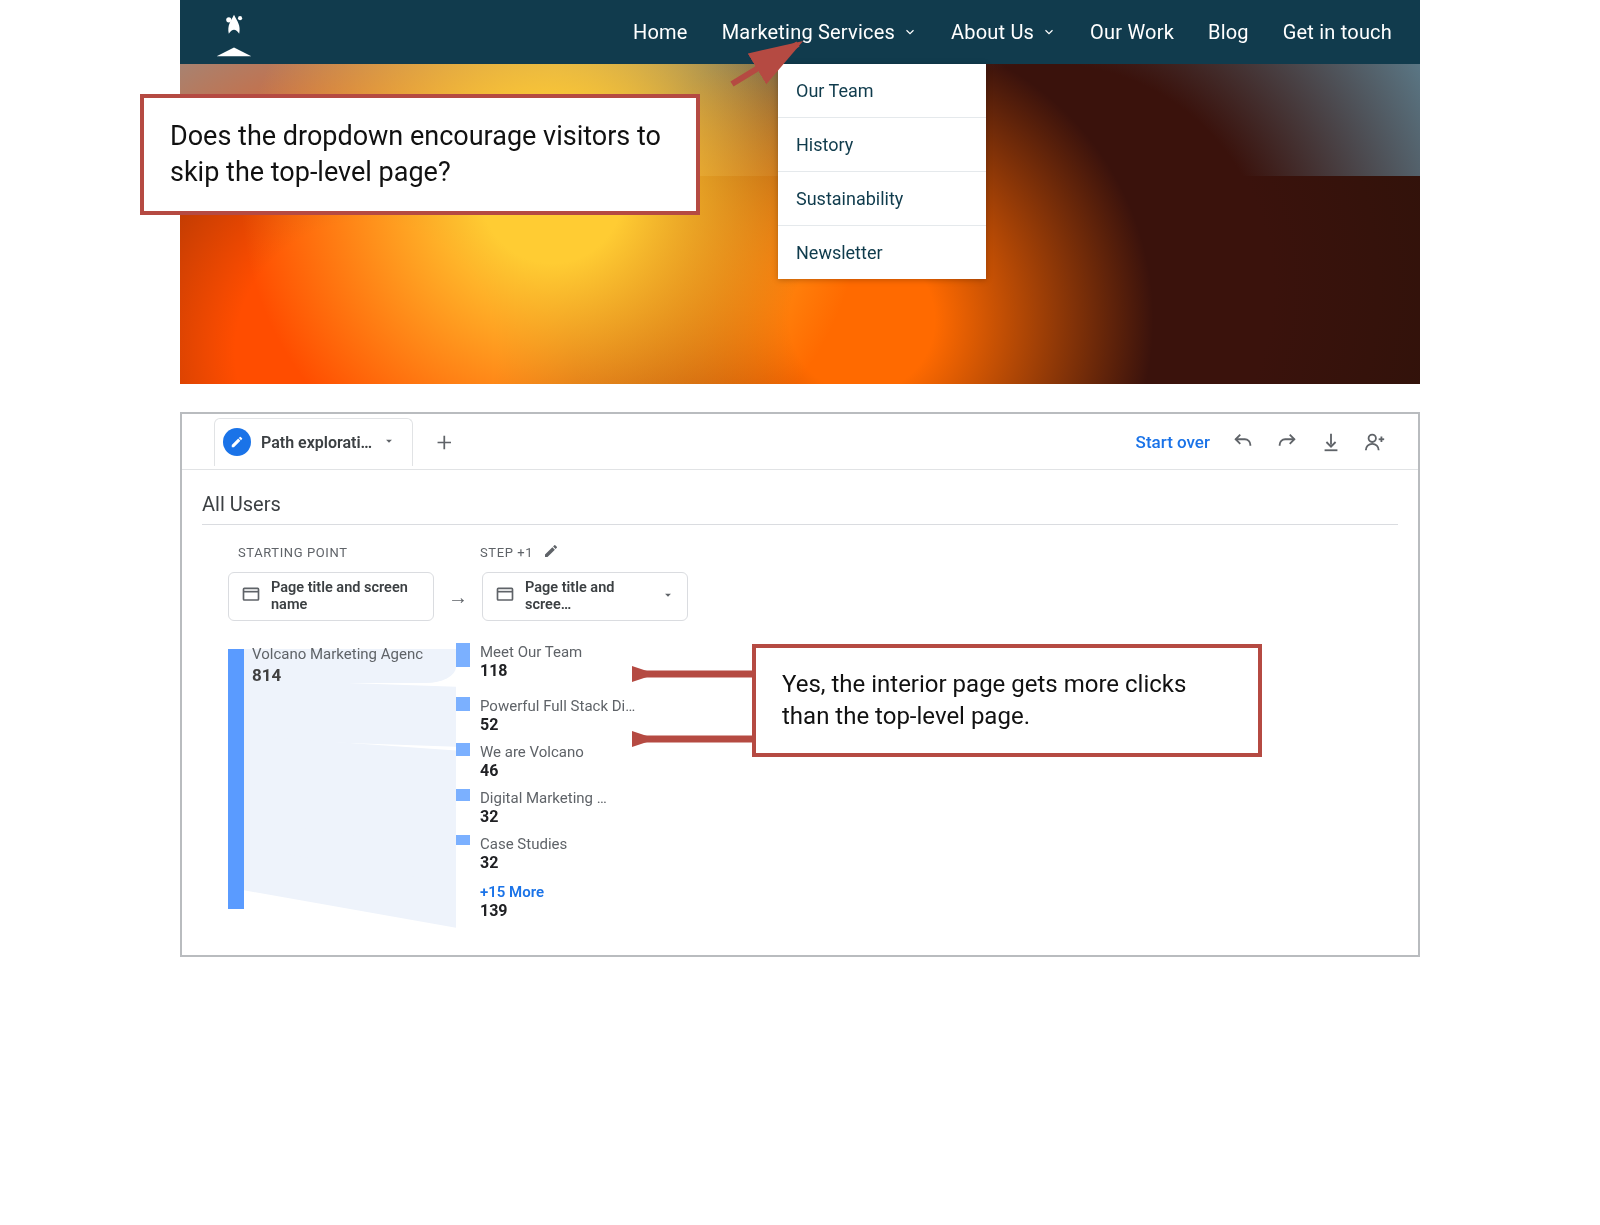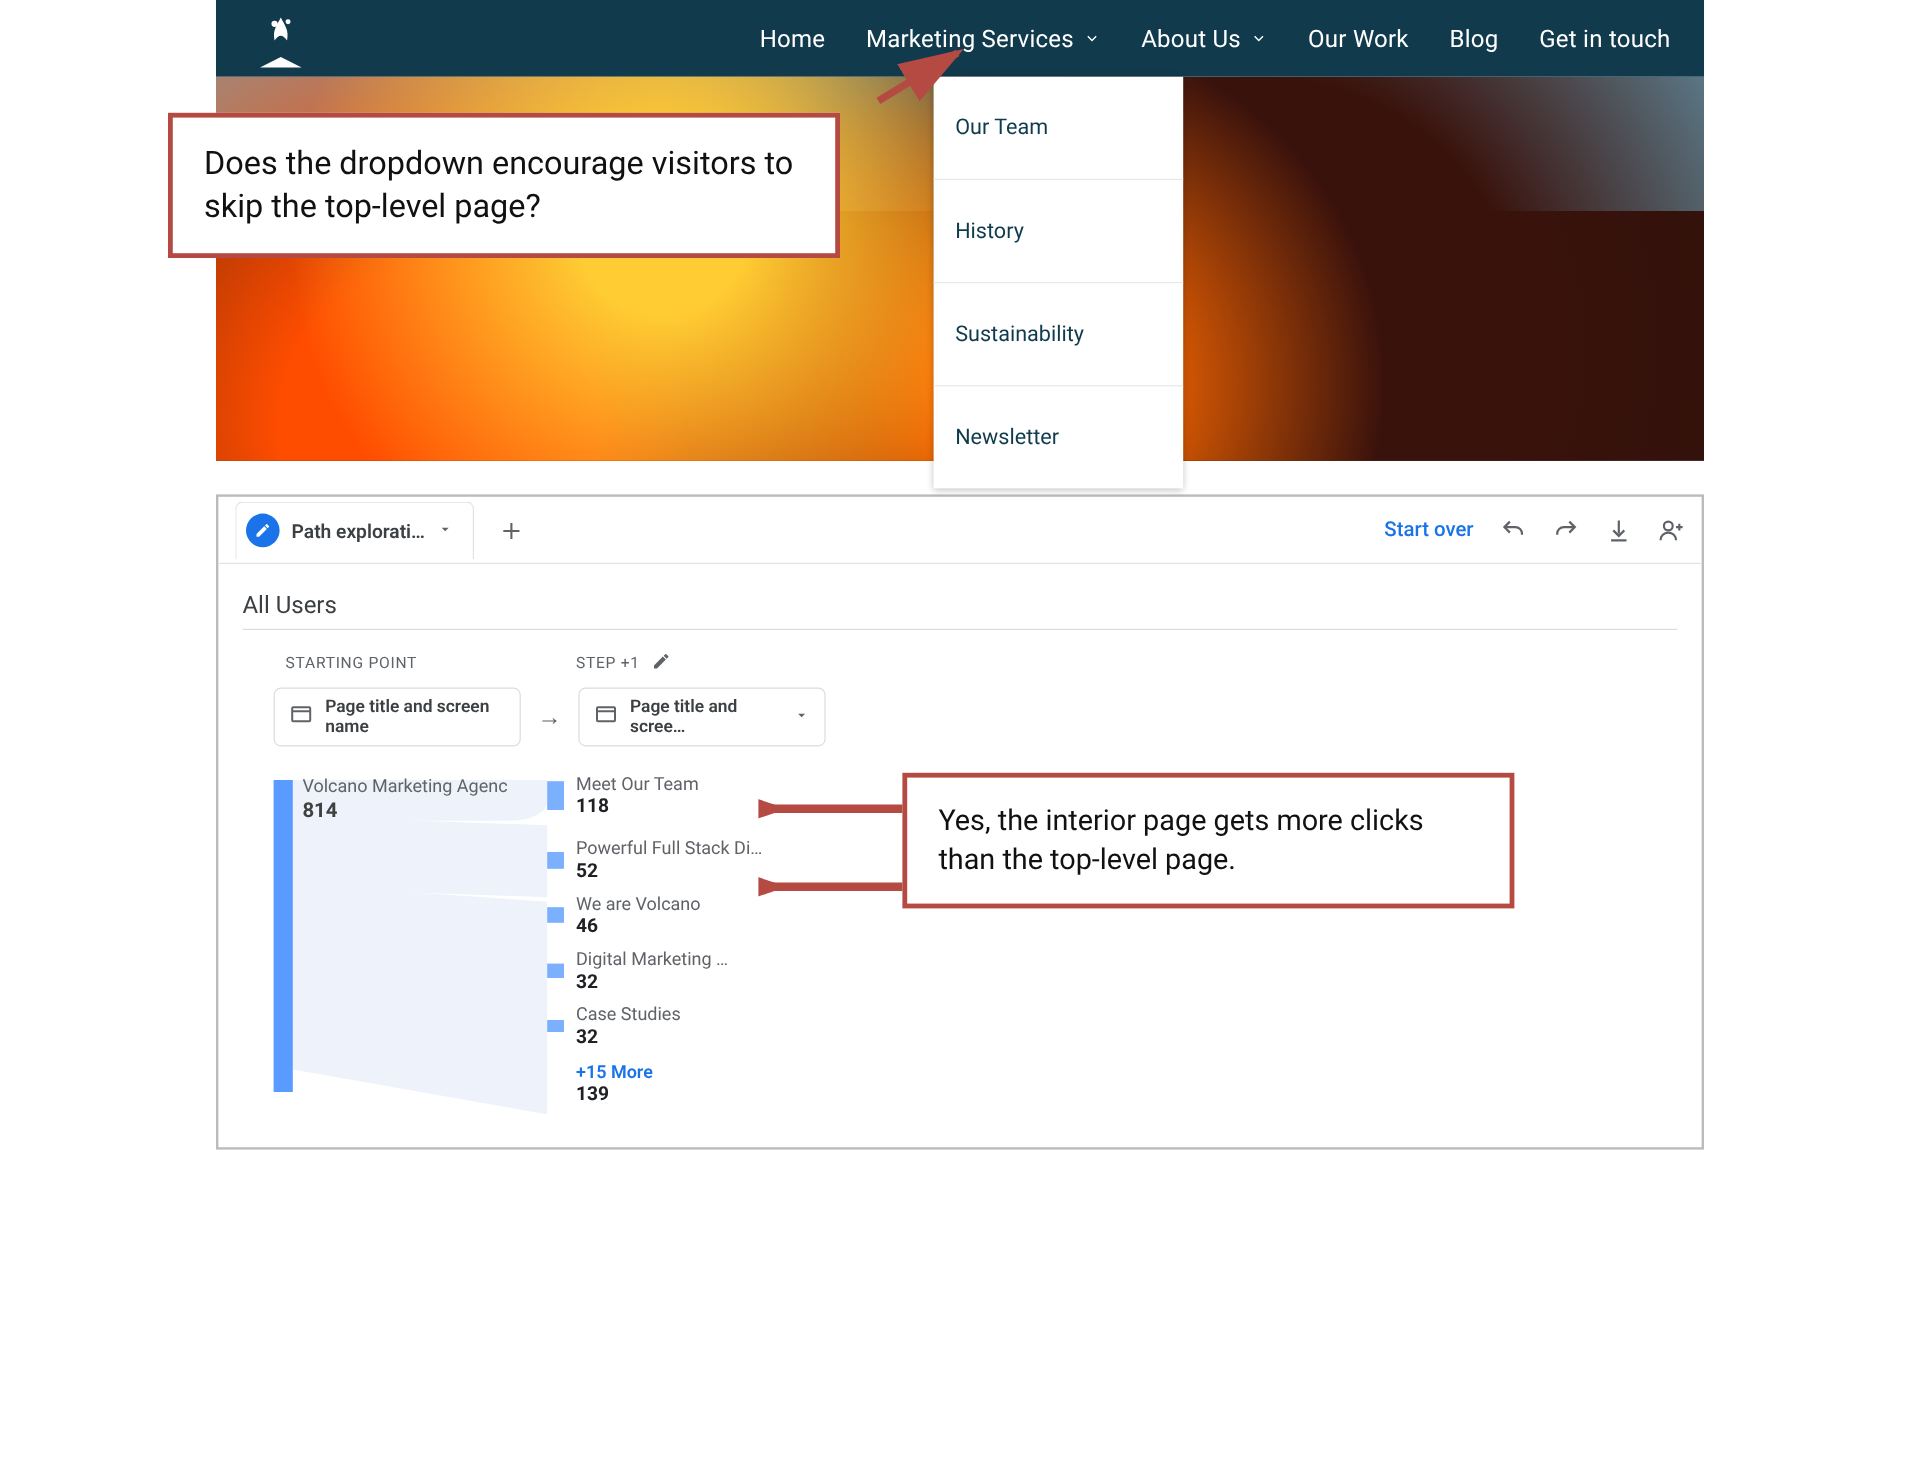--- a/index.html
+++ b/index.html
@@ -38,21 +38,21 @@
       linear-gradient(#6aa8c0 0 35%, #2b1209 35% 100%);
   }
   .dropdown {
     position: absolute; top: 64px; left: 598px;
     width: 208px;
     background: #fff;
     box-shadow: 0 1px 6px rgba(0,0,0,.25);
     z-index: 3;
   }
   .dropdown .dd-item {
-    padding: 32px 18px;
+    padding: 16px 18px;
     font-size: 18px; color: #0f3b4c;
     border-bottom: 1px solid #e5e9ec;
     cursor: pointer;
   }
   .dropdown .dd-item:last-child { border-bottom: none; }
 
   
   .arrow1 {
     position:absolute; top:38px; left:548px; z-index:4;
     width:80px; height:50px; pointer-events:none;
@@ -71,21 +71,21 @@
   .ga-wrap {
     margin-top: 28px;
     border: 2px solid #b9bcbf;
     background:#fff;
     position: relative;
     padding-bottom: 12px;
   }
   .ga-tabbar {
     display:flex; align-items:center; height:56px;
     border-bottom:1px solid #e1e3e5;
-    padding: 0 14px; gap:10px;
+    padding: 0 32px; gap:10px;
   }
   .ga-tab {
     display:flex; align-items:center; gap:10px;
     background:#fff; border:1px solid #e1e3e5; border-bottom:none;
     height:48px; padding:0 16px 0 8px; border-radius:6px 6px 0 0;
     cursor:pointer;
   }
   .ga-tab .pencil-circ {
     width:28px; height:28px; border-radius:50%;
     background:#1a73e8; display:flex; align-items:center; justify-content:center;
@@ -120,21 +120,21 @@
   .dim-pill .dim-icon svg{ width:20px; height:20px; }
   .dim-pill .dim-text { font-size:14.5px; font-weight:600; color:#3c4043; line-height:1.15; }
   .dim-pill .caret svg{ width:14px; height:14px; margin-left:auto; }
   .arrow-sep { color:#5f6368; font-size:20px; }
 
   .sankey { position:relative; height:300px; margin-left:26px; }
   .src-bar { position:absolute; left:0; top:14px; width:16px; height:260px; background:#5a9bff; }
   .src-label { position:absolute; left:24px; top:10px; font-size:15px; color:#5f6368; white-space:nowrap; }
   .src-val { position:absolute; left:24px; top:30px; font-size:17px; font-weight:700; color:#404040; }
 
-  .dest { position:absolute; left:228px; display:flex; gap:10px; align-items:center; }
+  .dest { position:absolute; left:228px; display:flex; gap:10px; align-items:flex-start; }
   .dest .bar { width:14px; background:#7bb0ff; }
   .dest .txt .name { font-size:15px; color:#5f6368; max-width:170px; overflow:hidden; text-overflow:ellipsis; white-space:nowrap; }
   .dest .txt .val { font-size:16px; font-weight:700; color:#202124; }
   .dest.more .txt .name { color:#1a73e8; font-weight:600; }
 
   
   .flow { position:absolute; left:16px; width:212px; background:#eef3fb; }
   .flow.f0 { top:14px; height:34px; border-radius:0 0 30px 0/0 0 16px 0; }
   .flow.f1 { top:48px; height:60px; transform:skewY(2deg); }
   .flow.f2 { top:108px; height:56px; transform:skewY(4deg); }

